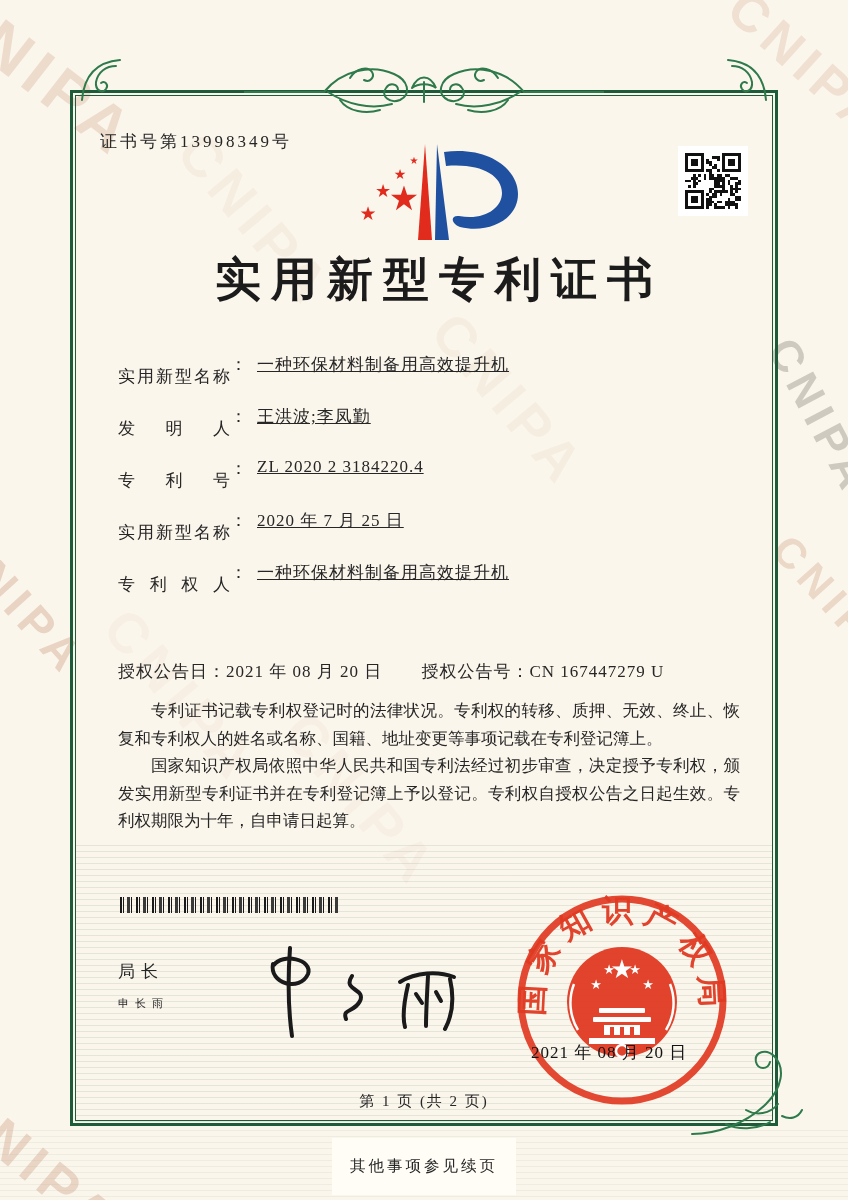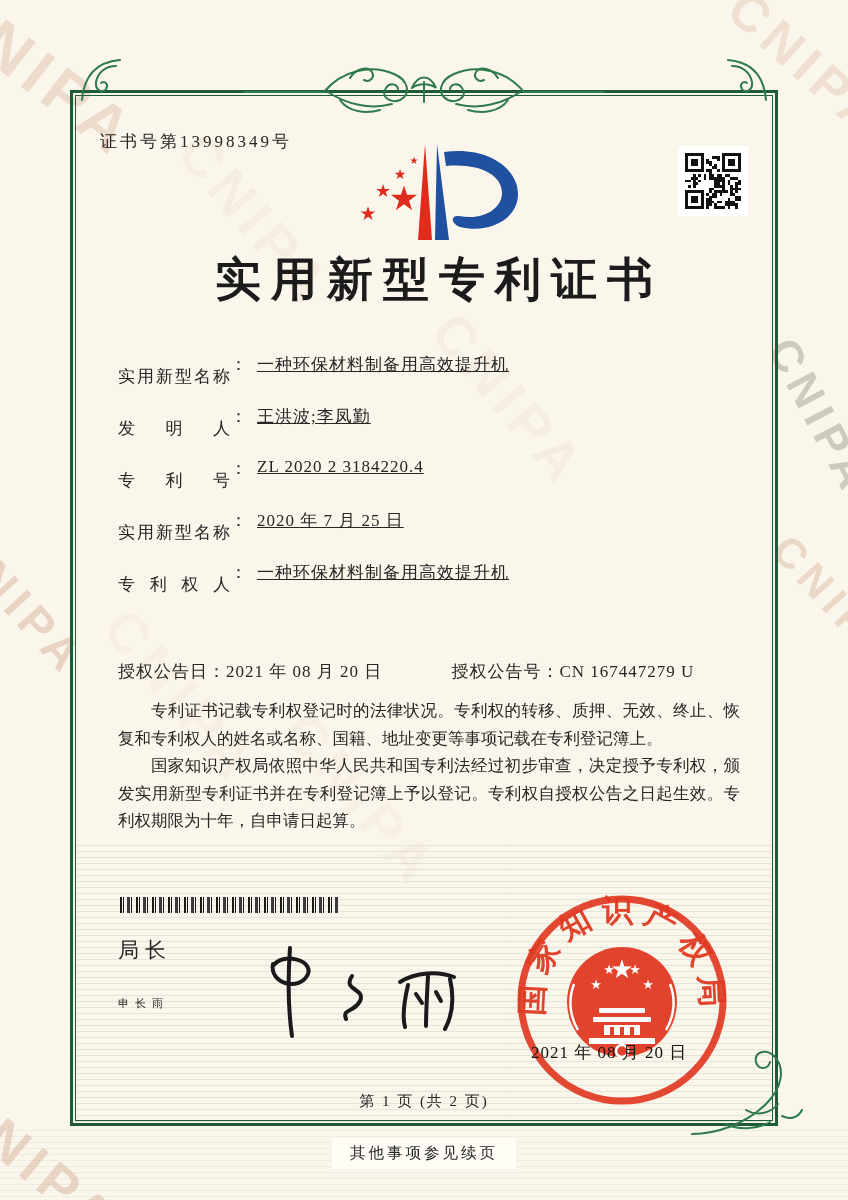--- a/index.html
+++ b/index.html
@@ -34,37 +34,37 @@
   .logo{position:absolute;left:348px;top:138px;}
   .qr{position:absolute;left:678px;top:146px;background:#fff;padding:2px;}
   .title{position:absolute;left:0;top:249px;width:848px;text-align:center;
          font-size:46px;font-weight:bold;letter-spacing:10px;color:#1b1b1b;padding-left:15px;}
   .fields{position:absolute;left:118px;top:353px;}
   .frow{height:17px;margin-bottom:35px;font-size:17px;white-space:nowrap;}
   .flabel{display:inline-block;width:112px;text-align:justify;text-align-last:justify;vertical-align:top;margin-top:12px;}
   .fcolon{display:inline-block;vertical-align:top;}
   .fvalue{margin-left:10px;letter-spacing:1px;text-decoration:underline;}
   .grant-row{position:absolute;left:118px;top:660px;font-size:17px;white-space:nowrap;letter-spacing:1px;}
-  .grant-no{margin-left:64px;}
+  .grant-no{margin-left:34px;}
   .body-text{position:absolute;left:118px;top:697px;width:622px;font-size:16.5px;
              line-height:27.5px;text-align:justify;}
   .body-text p{margin:0;text-indent:2em;}
   .barcode{position:absolute;left:120px;top:897px;width:218px;height:16px;
     background:
       repeating-linear-gradient(90deg,#1a1a1a 0 2px,transparent 2px 3px,#1a1a1a 3px 4px,
         transparent 4px 7px,#3a3a3a 7px 10px,transparent 10px 11px,#1a1a1a 11px 12px,transparent 12px 16px);}
-  .sig-title{position:absolute;left:118px;top:936px;font-size:21px;letter-spacing:6px;}
+  .sig-title{position:absolute;left:118px;top:960px;font-size:17px;letter-spacing:6px;}
   .sig-name{position:absolute;left:118px;top:996px;font-size:11px;letter-spacing:6px;}
   .signature{position:absolute;left:252px;top:946px;}
   .signature path{stroke:#1a1a1a;fill:none;stroke-width:4;stroke-linecap:round;stroke-linejoin:round;}
   .seal{position:absolute;left:512px;top:890px;}
   .seal-date{position:absolute;left:531px;top:1041px;font-size:17px;letter-spacing:1px;color:#131313;z-index:5;}
   .page-info{position:absolute;left:0;top:1092px;width:848px;text-align:center;font-size:15px;letter-spacing:2px;}
   .note-box{position:absolute;left:50%;top:1138px;transform:translateX(-50%);
-            background:#fffdf6;padding:5px 18px;font-size:15.5px;letter-spacing:3px;}
+            background:#fffdf6;padding:18px 18px;font-size:15.5px;letter-spacing:3px;}
 </style>
 </head>
 <body>
 
 <div id="page">
 
   <span class="wm wm1">CNIPA</span>
   <span class="wm wm2">CNIPA</span>
   <span class="wm wm3">CNIPA</span>
   <span class="wm wm4">CNIPA</span>

